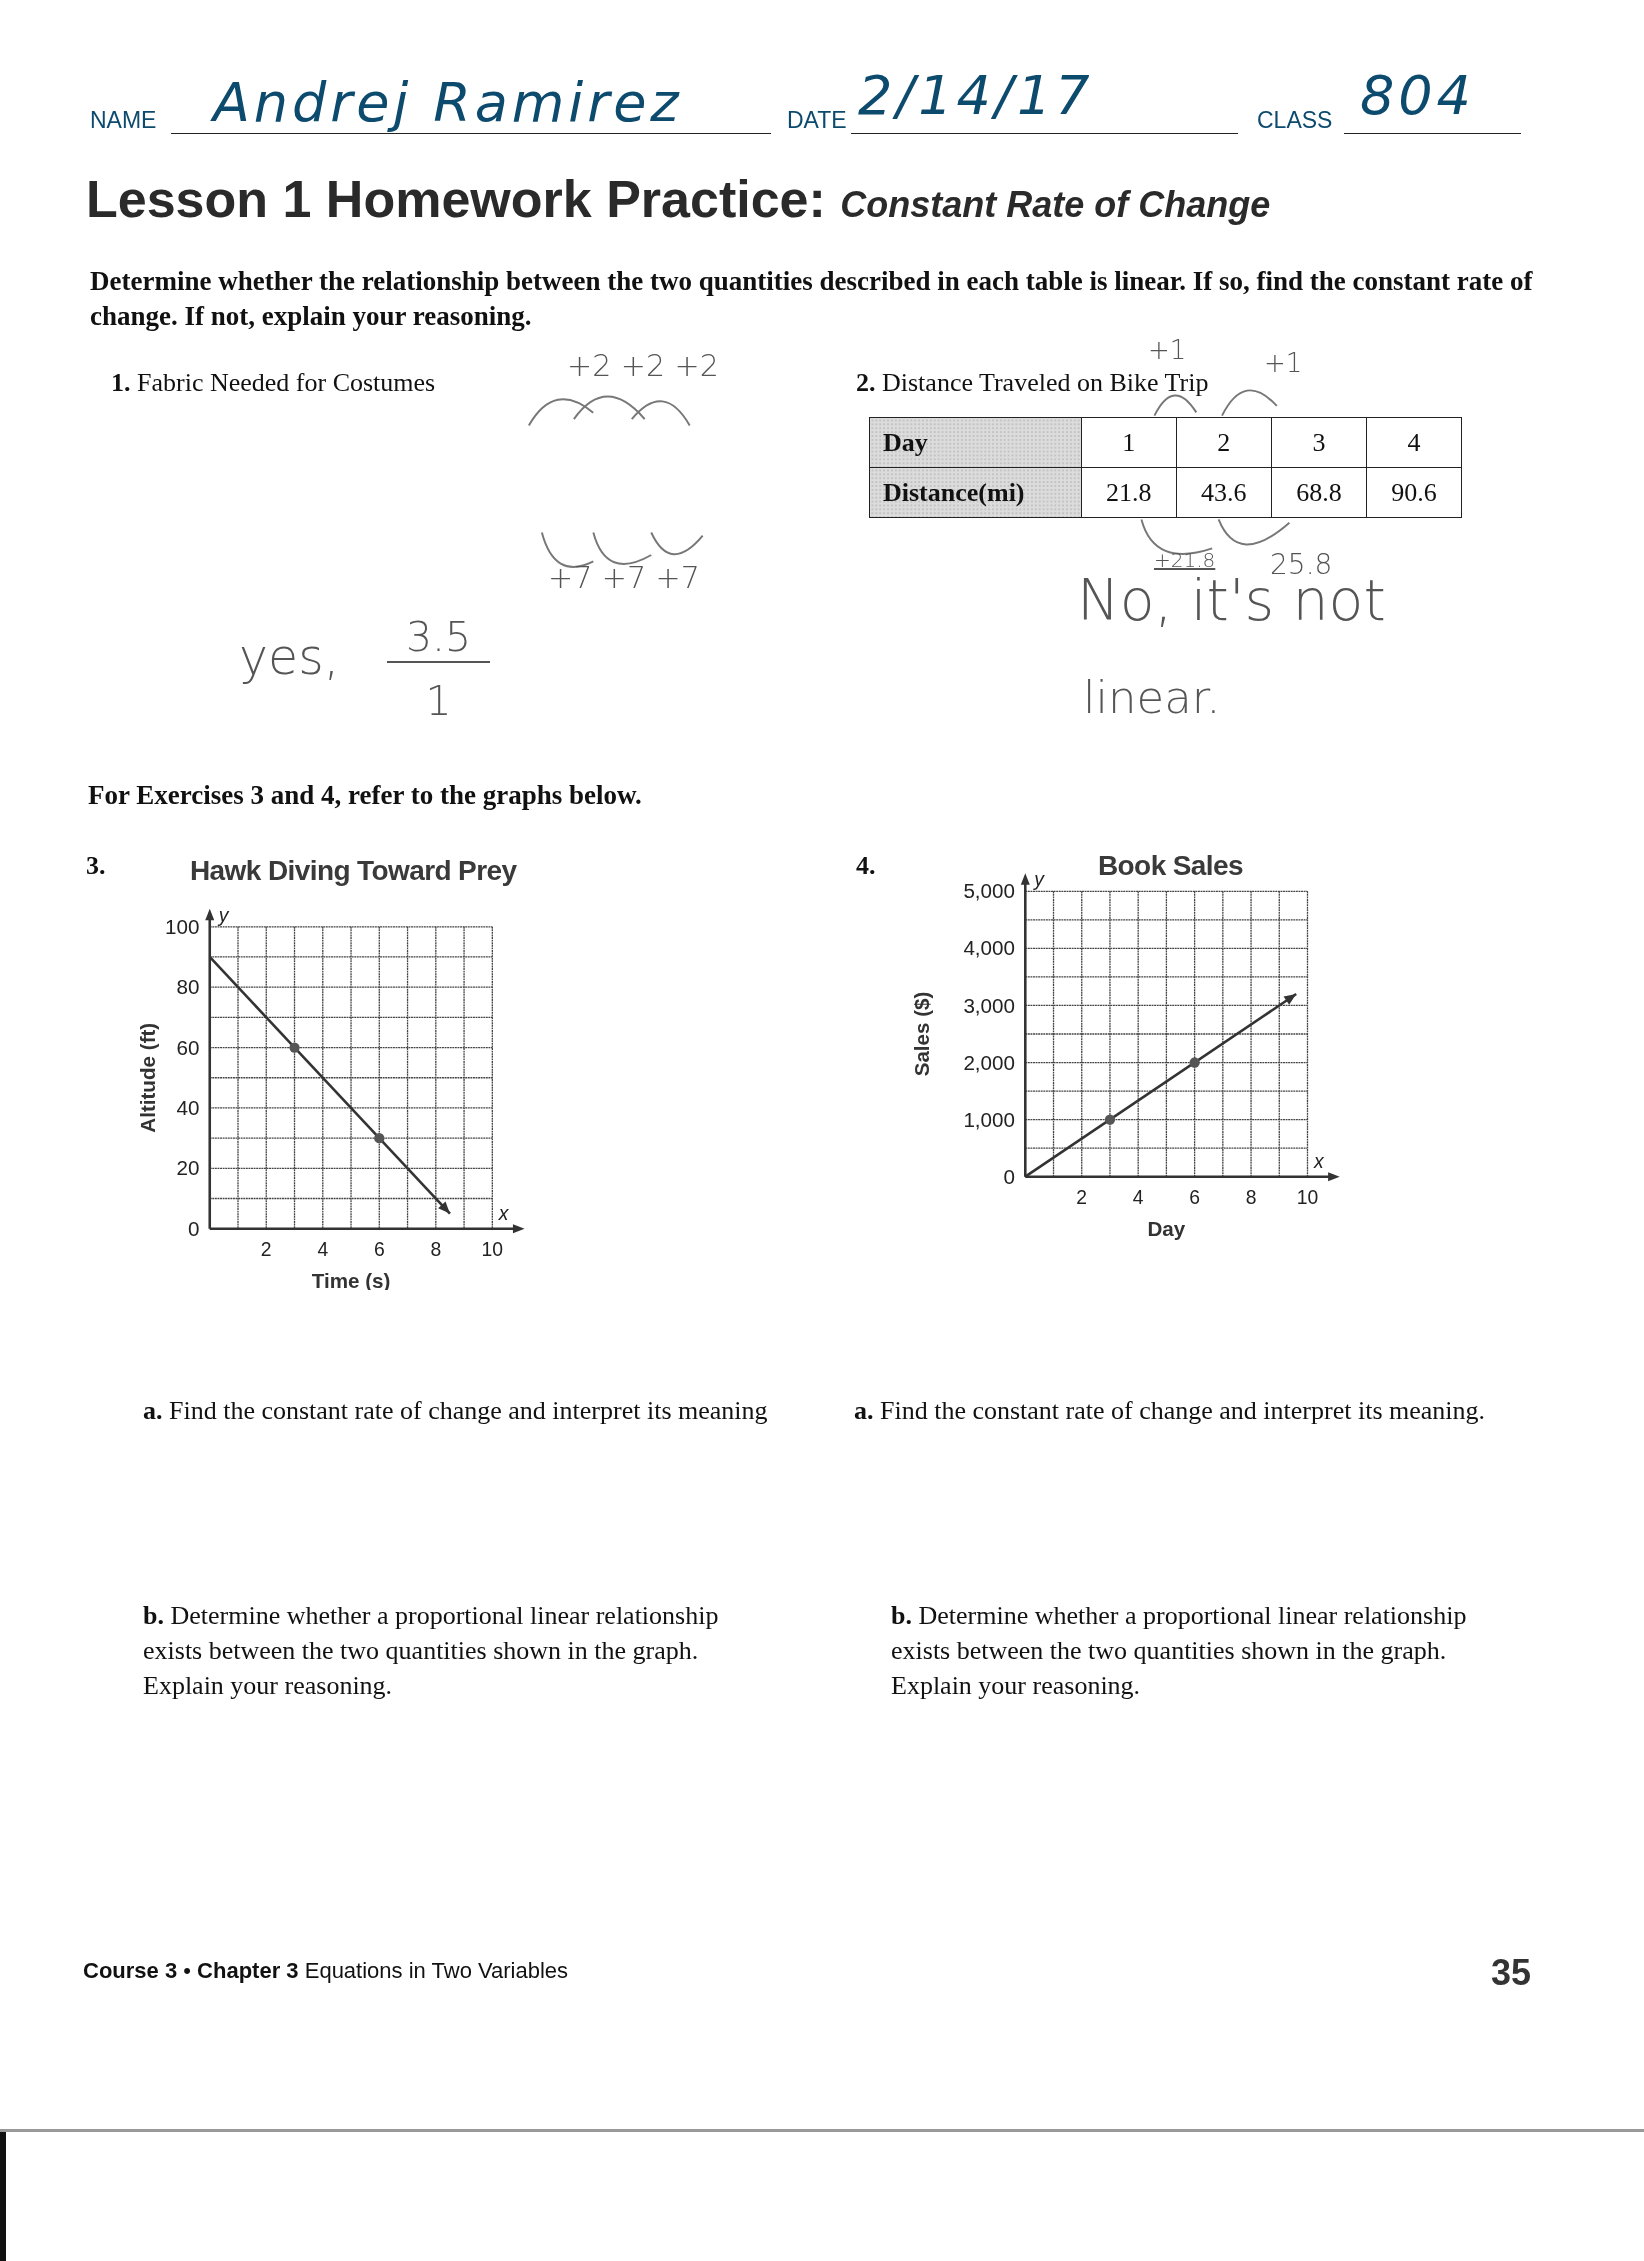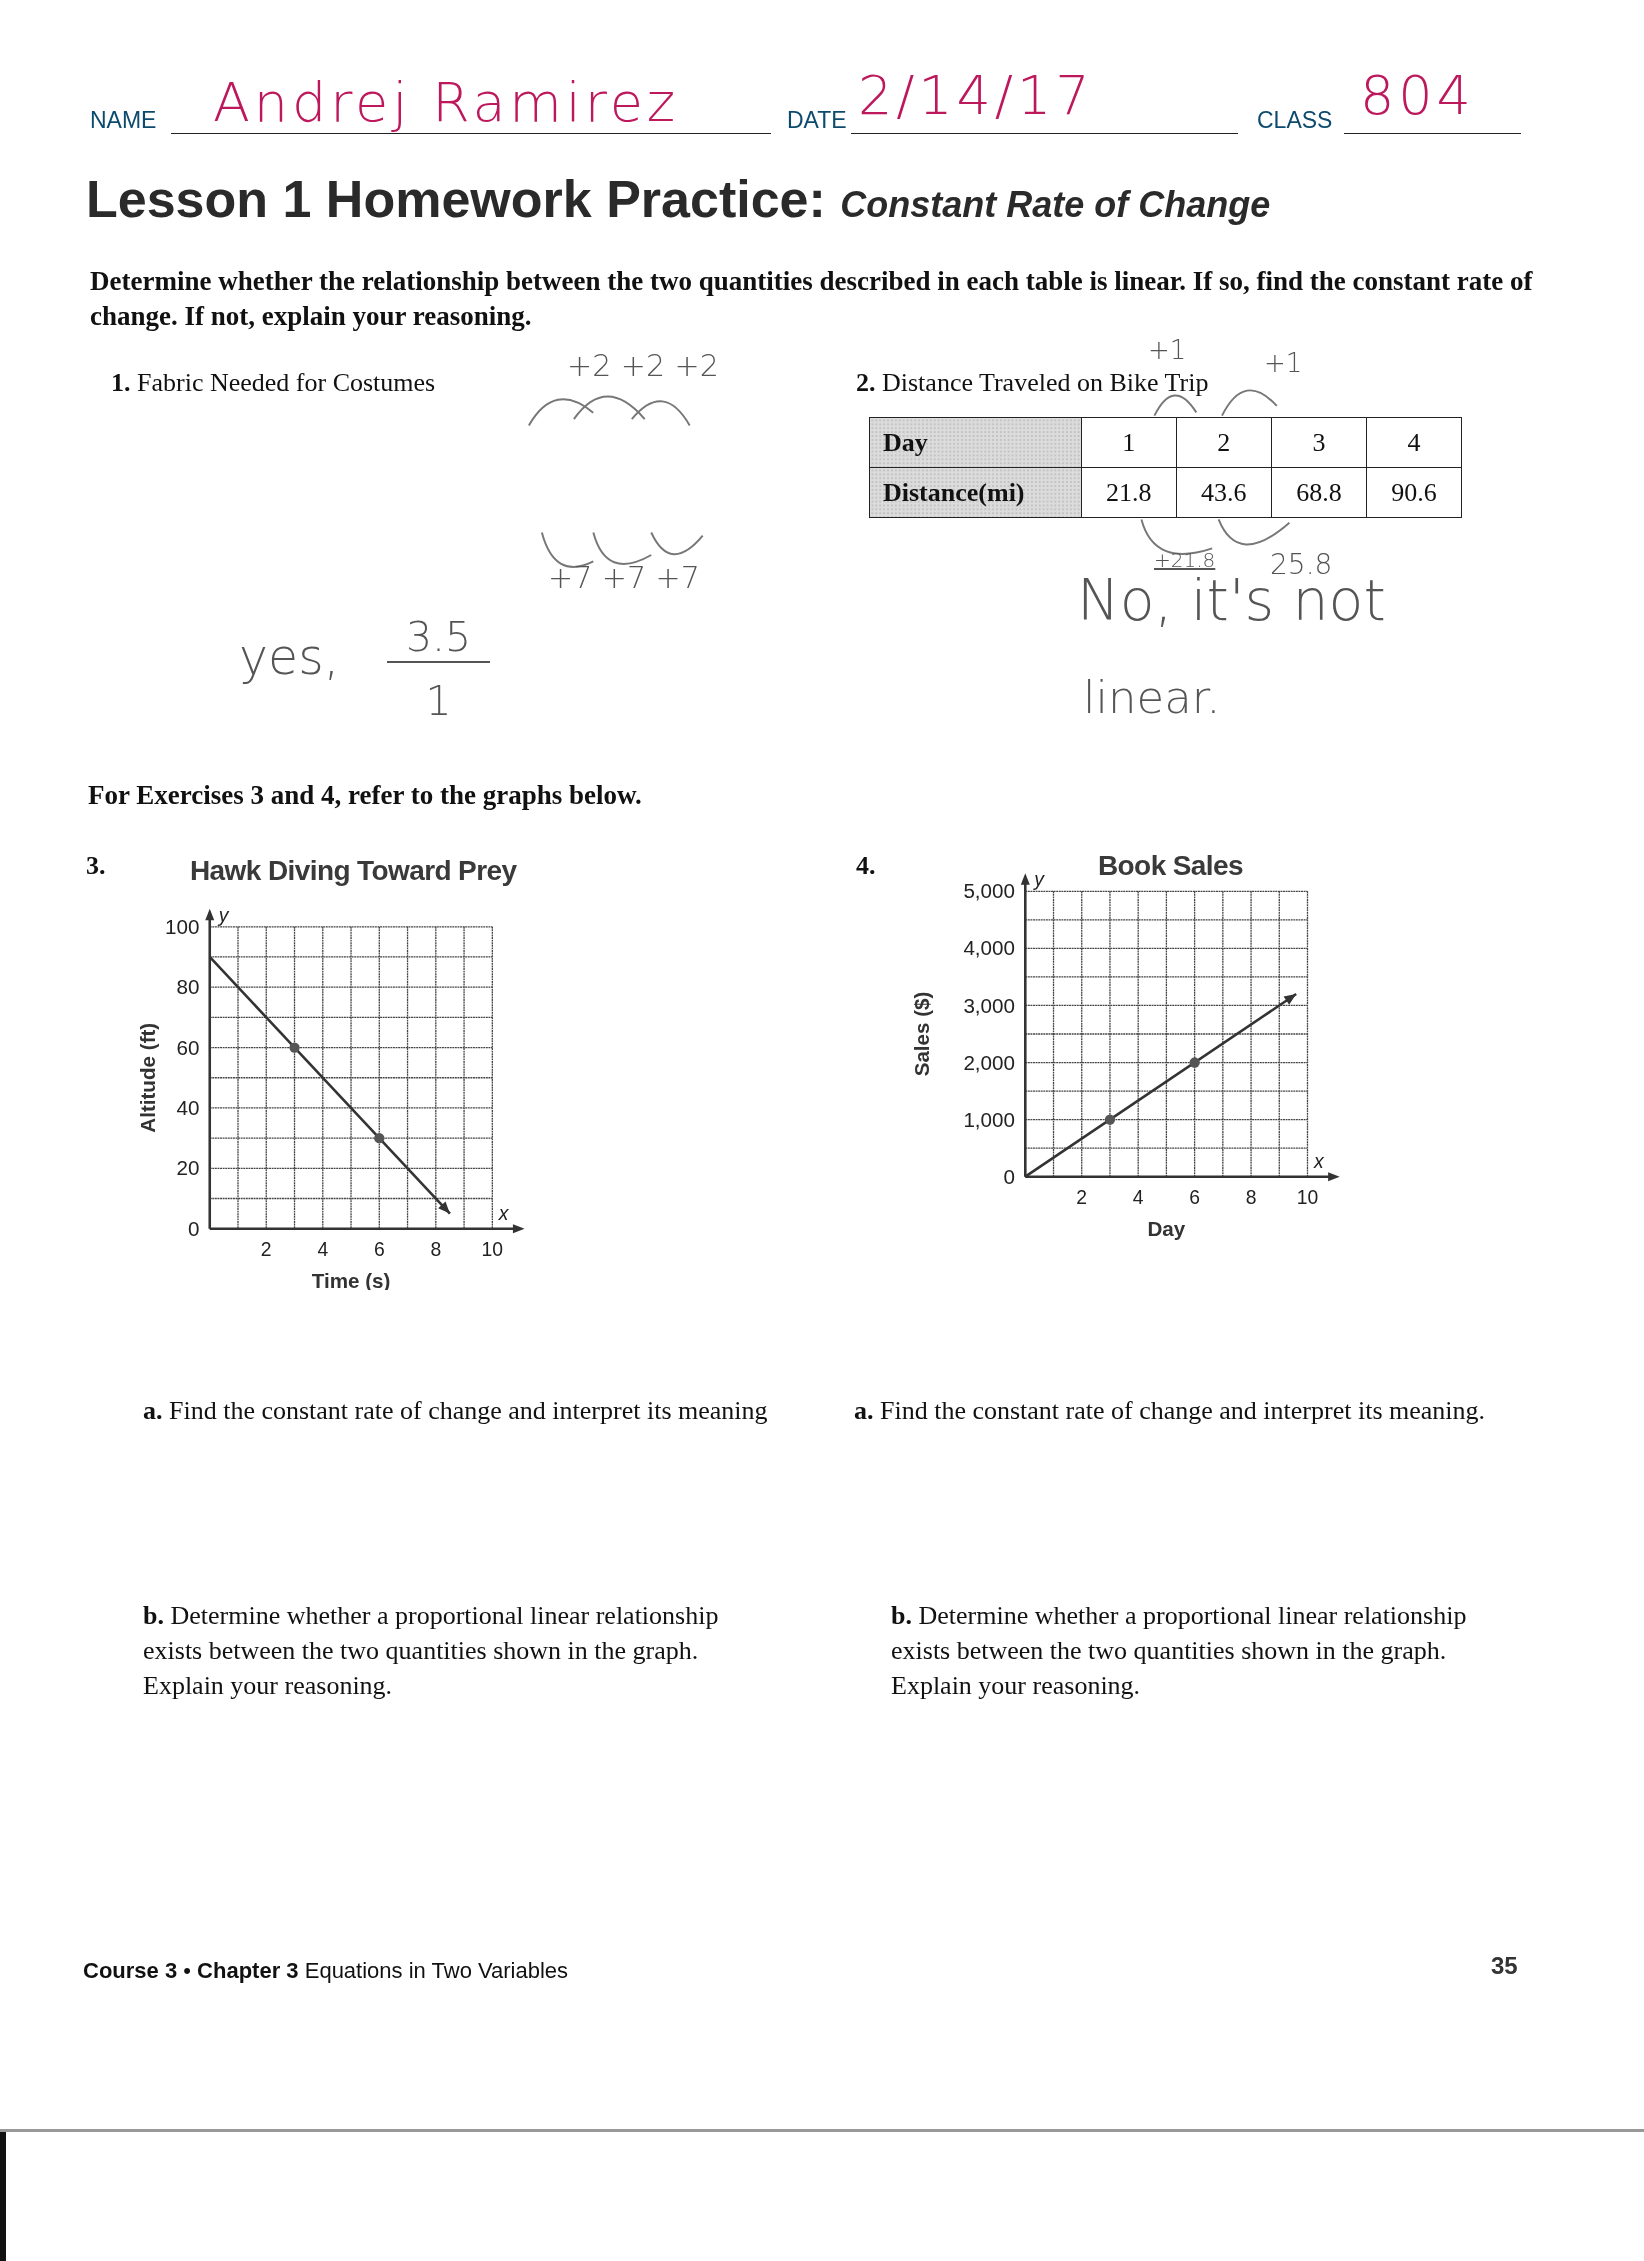--- a/index.html
+++ b/index.html
@@ -6,40 +6,40 @@
   body { width: 1644px; height: 2261px; position: relative; overflow: hidden; color: #111; }
   .page { position: absolute; left: 0; top: 0; width: 1644px; height: 2261px; background: #fff; }
   .abs { position: absolute; }
   .sans { font-family: "Liberation Sans", sans-serif; }
   .serif { font-family: "Liberation Serif", serif; }
   .hand { font-family: "DejaVu Sans", sans-serif; color: #555; font-weight: 300; }
 
   
   .field-label { font-size: 23px; color: #0c4a6e; }
   .field-line { border-bottom: 1.9px solid #222; height: 0; }
-  .hand-name { font-size: 54px; color: #be185d; letter-spacing: 3.9px; }
+  .hand-name { font-size: 54px; color: #0c4a6e; letter-spacing: 3.9px; font-style: italic; }
   .title { font-size: 52px; font-weight: bold; color: #2a2a2a; white-space: nowrap; }
   .title .sub { font-size: 36px; font-style: italic; }
 
   .instructions { font-size: 27px; font-weight: bold; line-height: 35px; width: 1483px; }
 
   .ex-label { font-size: 26px; }
   .ex-label b { font-weight: bold; }
 
   table.data { border-collapse: collapse; font-family: "Liberation Serif", serif; font-size: 26px; }
   table.data td { border: 1.9px solid #222; height: 49px; text-align: center; padding: 0 7.7px; }
   table.data td.head { background: #dcdcdc; text-align: left; font-weight: bold; padding-left: 13px;
     background-image: radial-gradient(#b8b8b8 0.6px, transparent 0.9px); background-size: 3.9px 3.9px; }
 
   .chart-title { font-size: 28px; font-weight: bold; color: #3a3a3a; letter-spacing: -0.6px; }
   .question { font-size: 26px; line-height: 35px; }
   .question .letter { font-weight: bold; }
   .footer { font-size: 22px; }
   .footer b { font-weight: bold; }
-  .page-num { font-size: 24px; font-weight: bold; color: #333; }
+  .page-num { font-size: 36px; font-weight: bold; color: #333; }
   svg text { font-family: "Liberation Sans", sans-serif; }
 </style>
 </head>
 <body>
 
 <div class="page">
 
   <div class="abs sans field-label" style="left:90px; top:107px;">NAME</div>
   <div class="abs field-line" style="left:171px; top:133px; width:600px;"></div>
   <div class="abs hand hand-name" style="left:213px; top:71px;">Andrej Ramirez</div>

